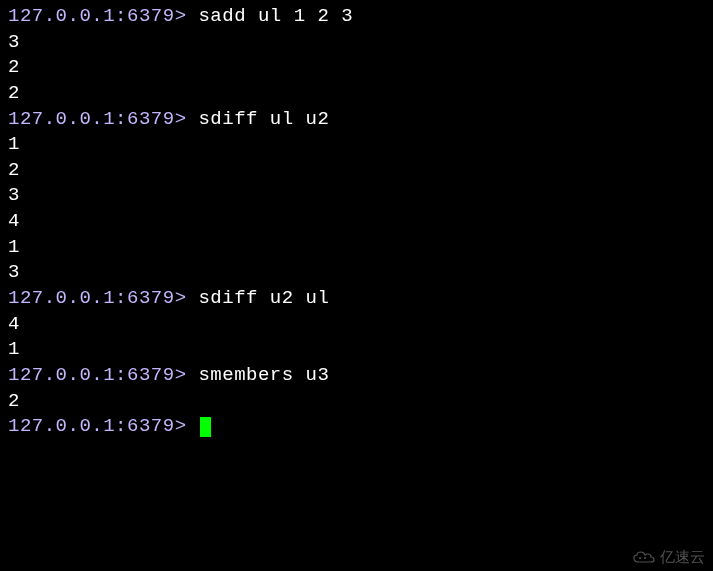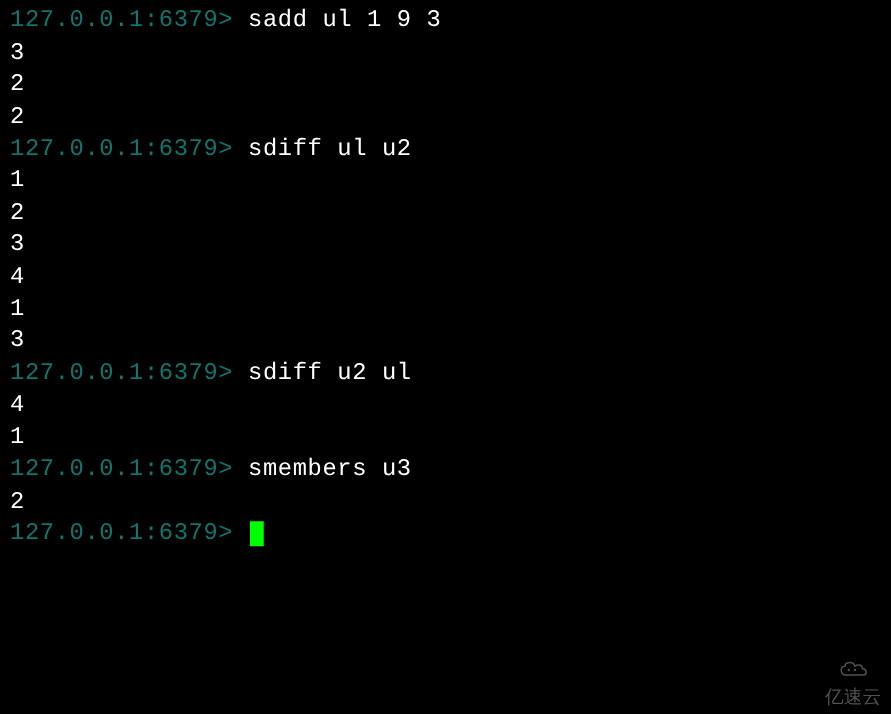--- a/index.html
+++ b/index.html
@@ -19,53 +19,52 @@
     .terminal {
       padding: 4px 8px;
       color: #ffffff;
       line-height: 1.35;
       letter-spacing: 0.5px;
     }
     .line {
       white-space: pre;
     }
     .prompt {
-      color: #0f766e;
+      color: #c4b5fd;
     }
     .cursor {
       display: inline-block;
       width: 11px;
       height: 20px;
       background: #00ff00;
       vertical-align: text-bottom;
       margin-left: 2px;
     }
     .watermark {
       position: absolute;
       bottom: 4px;
       right: 8px;
       display: flex;
       align-items: center;
       gap: 4px;
       color: #888888;
       font-family: Arial, sans-serif;
       font-size: 15px;
       opacity: 0.6;
-      flex-direction: column;
     }
     .watermark-icon {
       width: 24px;
       height: 16px;
     }
   </style>
 </head>
 <body>
 
 <div class="terminal" id="terminal-container">
-<div class="line"><span class="prompt">127.0.0.1:6379&gt; </span><span>sadd ul 1 9 3</span></div>
+<div class="line"><span class="prompt">127.0.0.1:6379&gt; </span><span>sadd ul 1 2 3</span></div>
     <div class="line">3</div>
     <div class="line">2</div>
     <div class="line">2</div>
     <div class="line"><span class="prompt">127.0.0.1:6379&gt; </span><span>sdiff ul u2</span></div>
     <div class="line">1</div>
     <div class="line">2</div>
     <div class="line">3</div>
     <div class="line">4</div>
     <div class="line">1</div>
     <div class="line">3</div>

